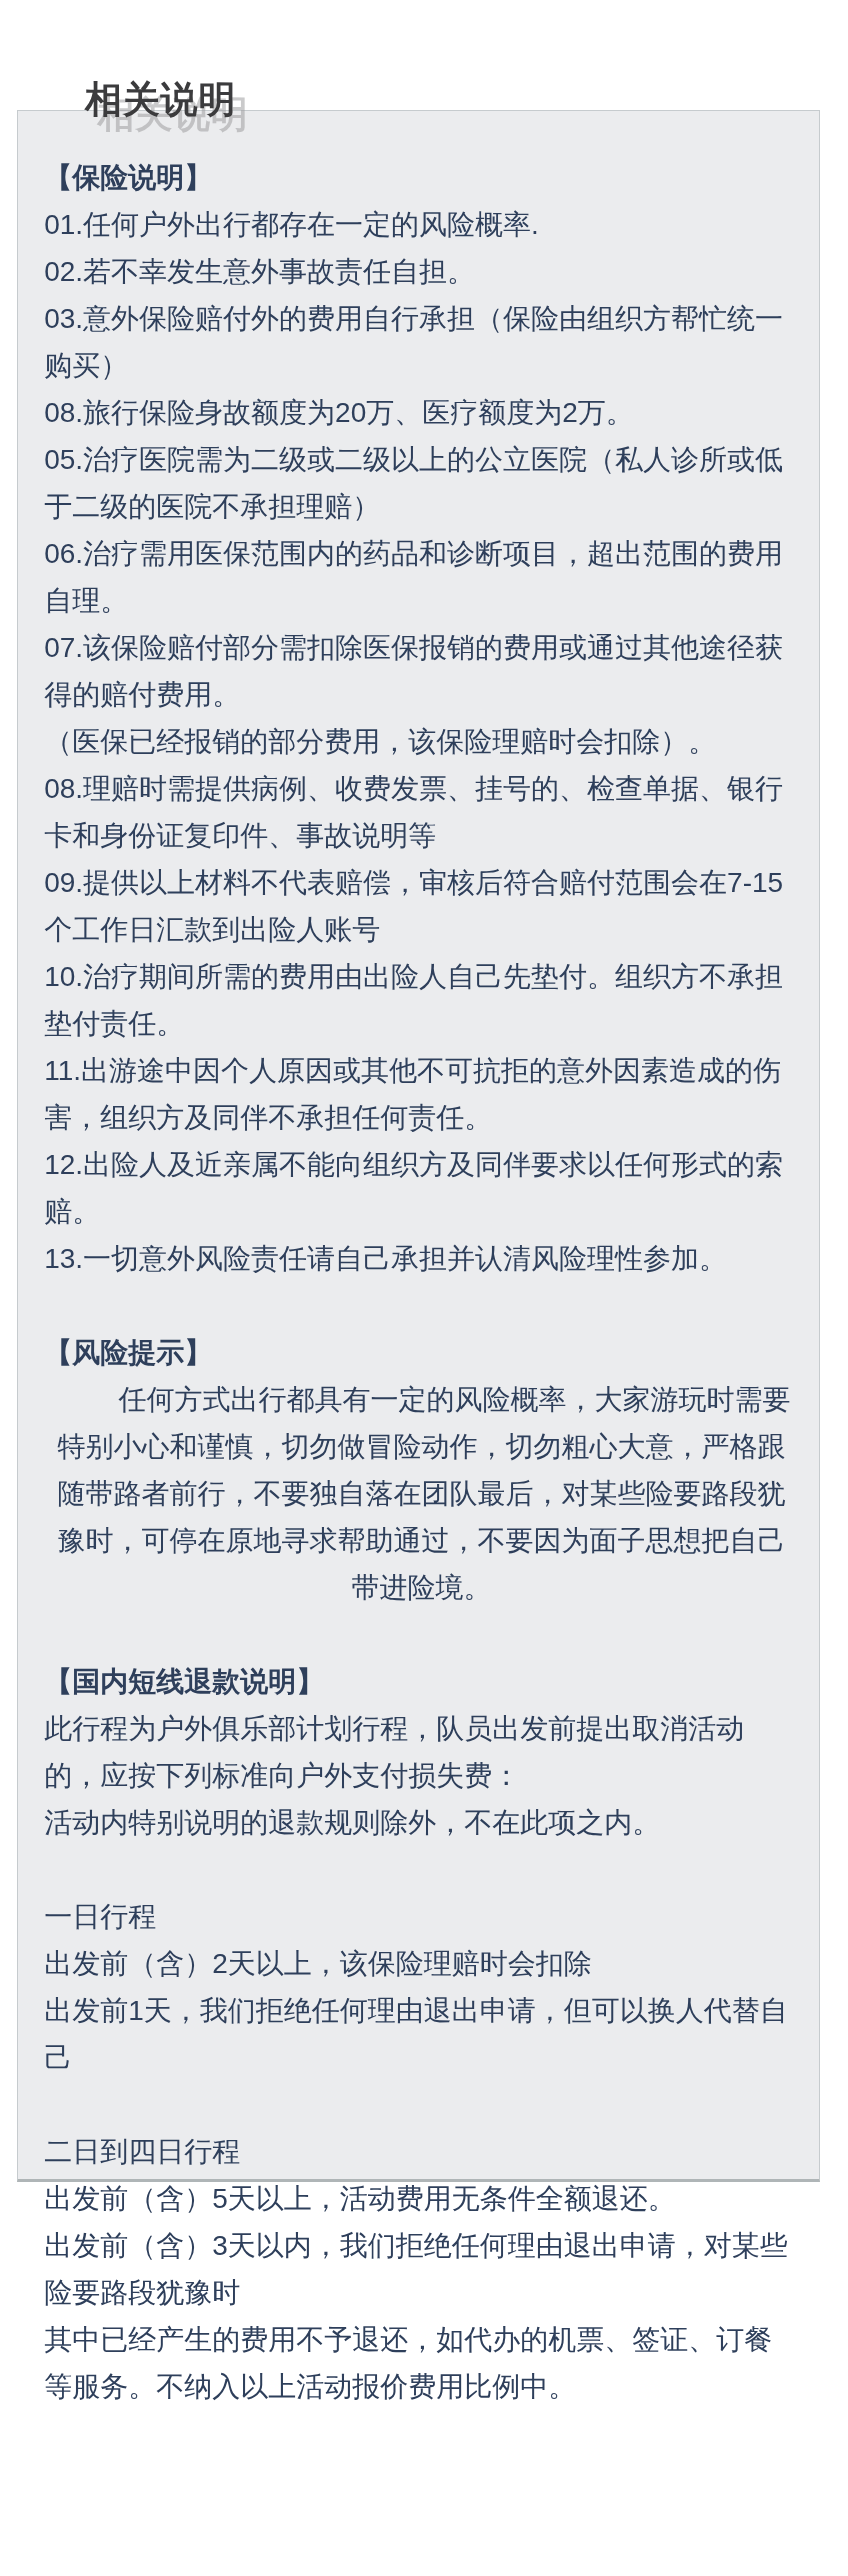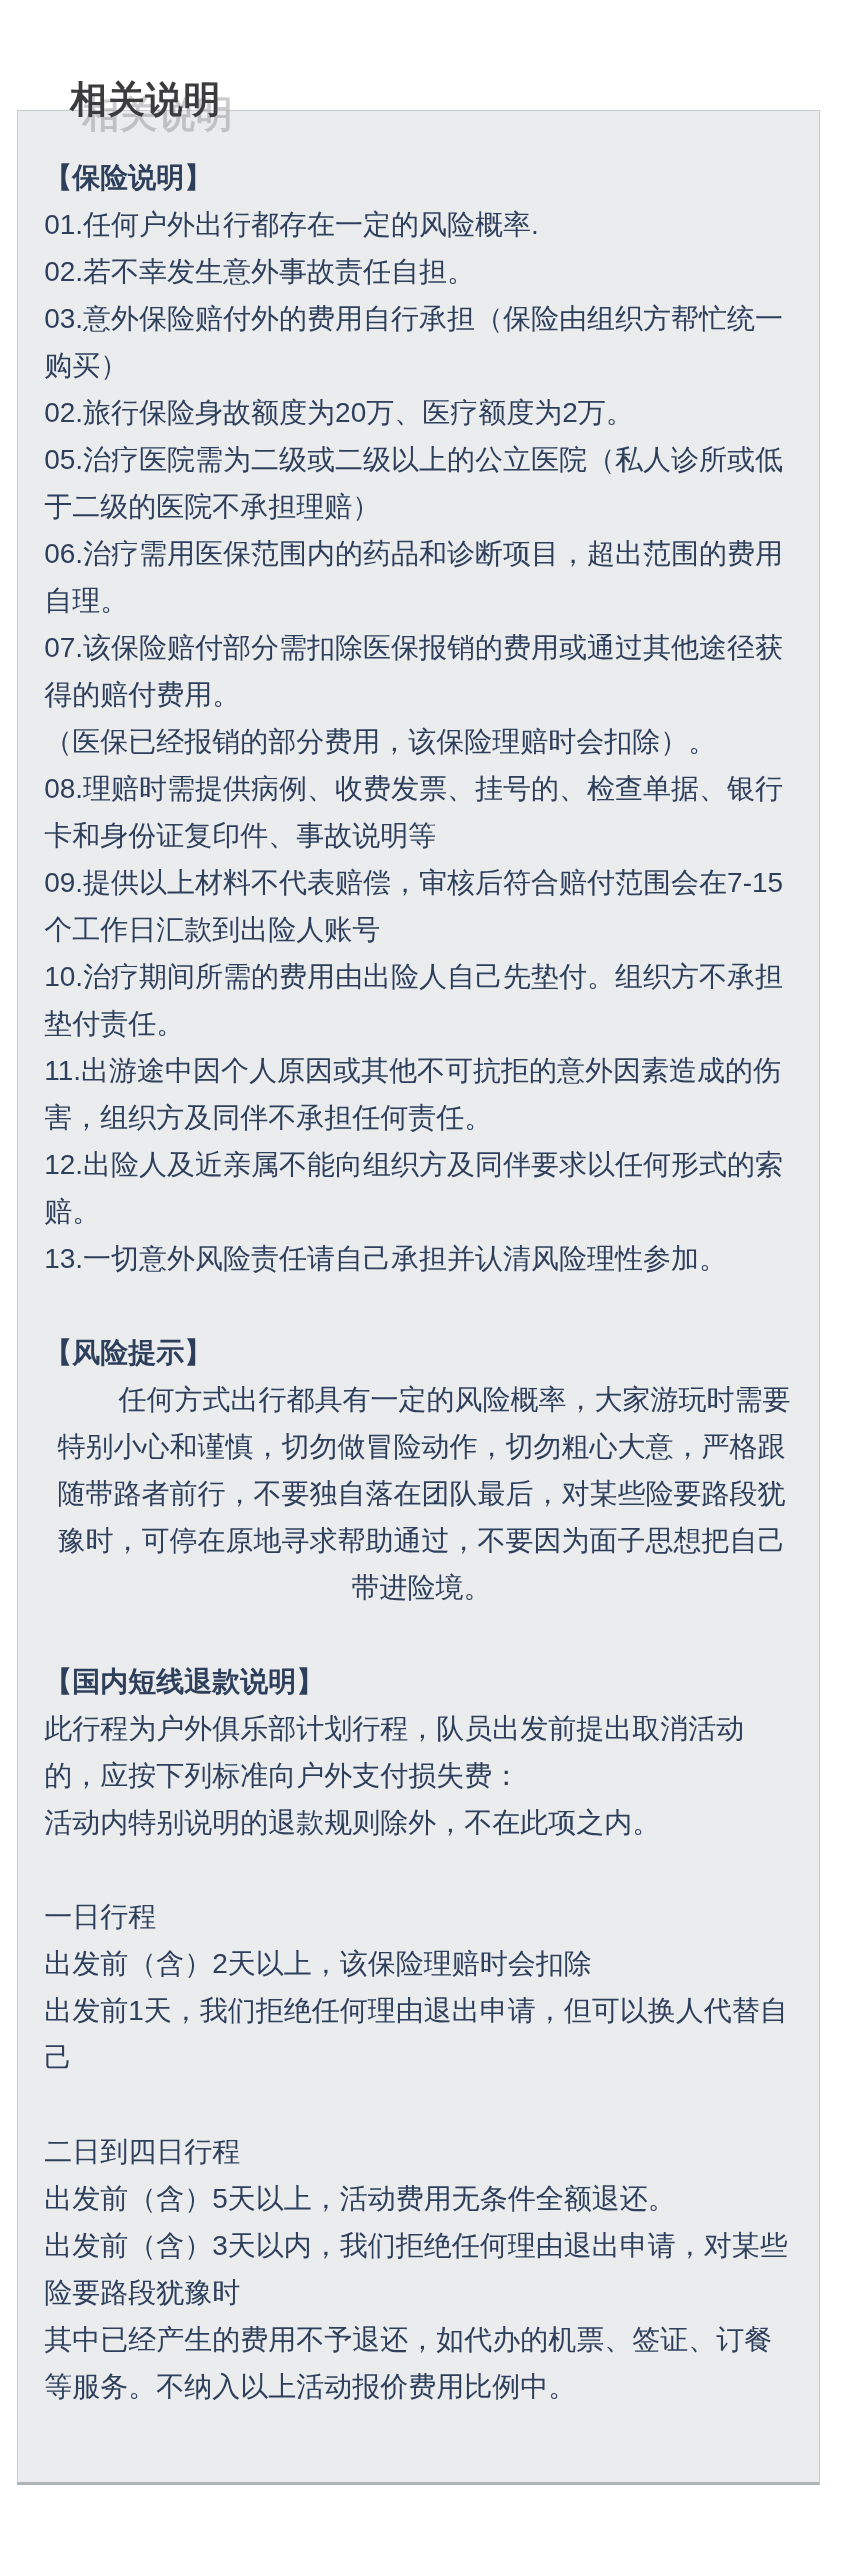--- a/index.html
+++ b/index.html
@@ -12,36 +12,36 @@
   }
   .page {
     position: relative;
     width: 848px;
     height: 2576px;
     background: #ffffff;
     overflow: hidden;
   }
   .page-title {
     position: absolute;
-    left: 70px;
+    left: 85px;
     top: 75px;
     margin: 0;
     font-size: 37px;
     font-weight: 800;
     color: #3b3b3d;
     letter-spacing: 0.8px;
     text-shadow: 12.4px 15px 0 rgba(158,158,160,0.55);
     z-index: 2;
   }
   .panel {
     position: absolute;
     left: 16.6px;
     top: 110px;
     width: 803px;
-    height: 2375px;
+    height: 2072px;
     box-sizing: border-box;
     background: #ebecee;
     border: 1.7px solid #c6cbce;
     border-bottom: 3.3px solid #afb5b7;
     padding: 43px 20px 0 26.6px;
     z-index: 1;
   }
   .panel p, .panel h2 {
     margin: 0;
     font-size: 28px;
@@ -68,21 +68,21 @@
 <div class="page">
 
   <h1 class="page-title">相关说明</h1>
 
   <div class="panel">
 
     <h2>【保险说明】</h2>
     <p>01.任何户外出行都存在一定的风险概率.</p>
     <p>02.若不幸发生意外事故责任自担。</p>
     <p>03.意外保险赔付外的费用自行承担（保险由组织方帮忙统一购买）</p>
-    <p>02.旅行保险身故额度为20万、医疗额度为2万。</p>
+    <p>08.旅行保险身故额度为20万、医疗额度为2万。</p>
     <p>05.治疗医院需为二级或二级以上的公立医院（私人诊所或低于二级的医院不承担理赔）</p>
     <p>06.治疗需用医保范围内的药品和诊断项目，超出范围的费用自理。</p>
     <p>07.该保险赔付部分需扣除医保报销的费用或通过其他途径获得的赔付费用。</p>
     <p>（医保已经报销的部分费用，该保险理赔时会扣除）。</p>
     <p>08.理赔时需提供病例、收费发票、挂号的、检查单据、银行卡和身份证复印件、事故说明等</p>
     <p>09.提供以上材料不代表赔偿，审核后符合赔付范围会在7-15个工作日汇款到出险人账号</p>
     <p>10.治疗期间所需的费用由出险人自己先垫付。组织方不承担垫付责任。</p>
     <p>11.出游途中因个人原因或其他不可抗拒的意外因素造成的伤害，组织方及同伴不承担任何责任。</p>
     <p>12.出险人及近亲属不能向组织方及同伴要求以任何形式的索赔。</p>
     <p>13.一切意外风险责任请自己承担并认清风险理性参加。</p>

